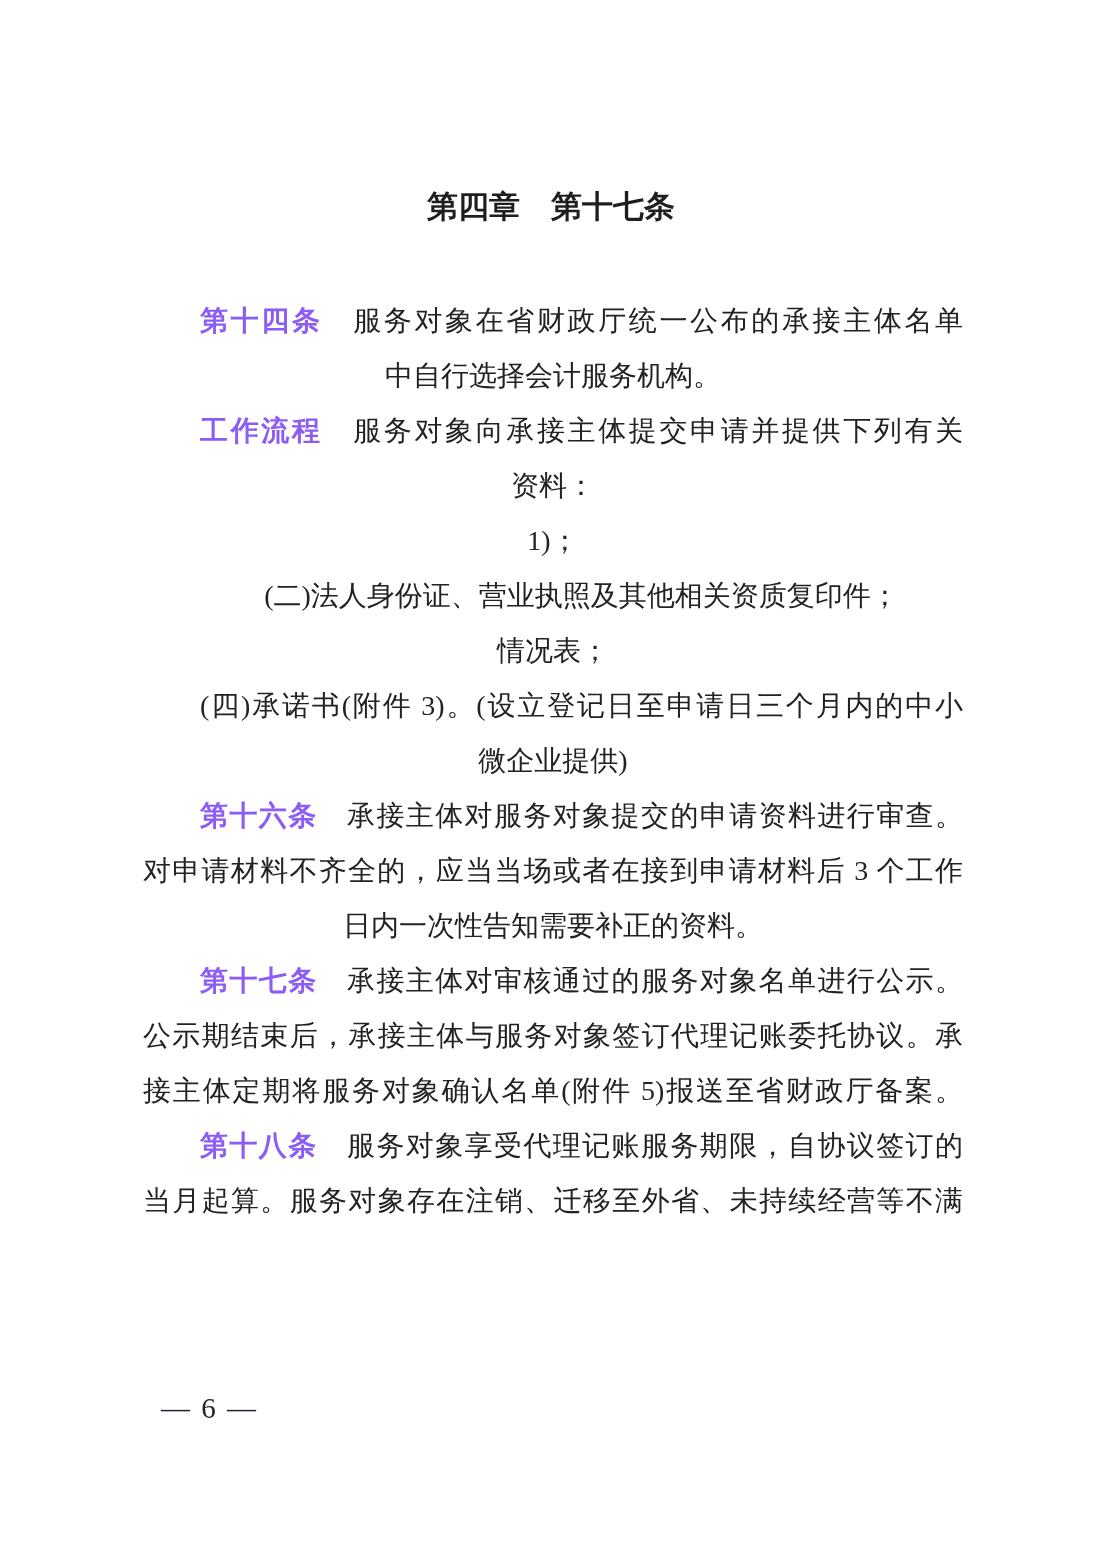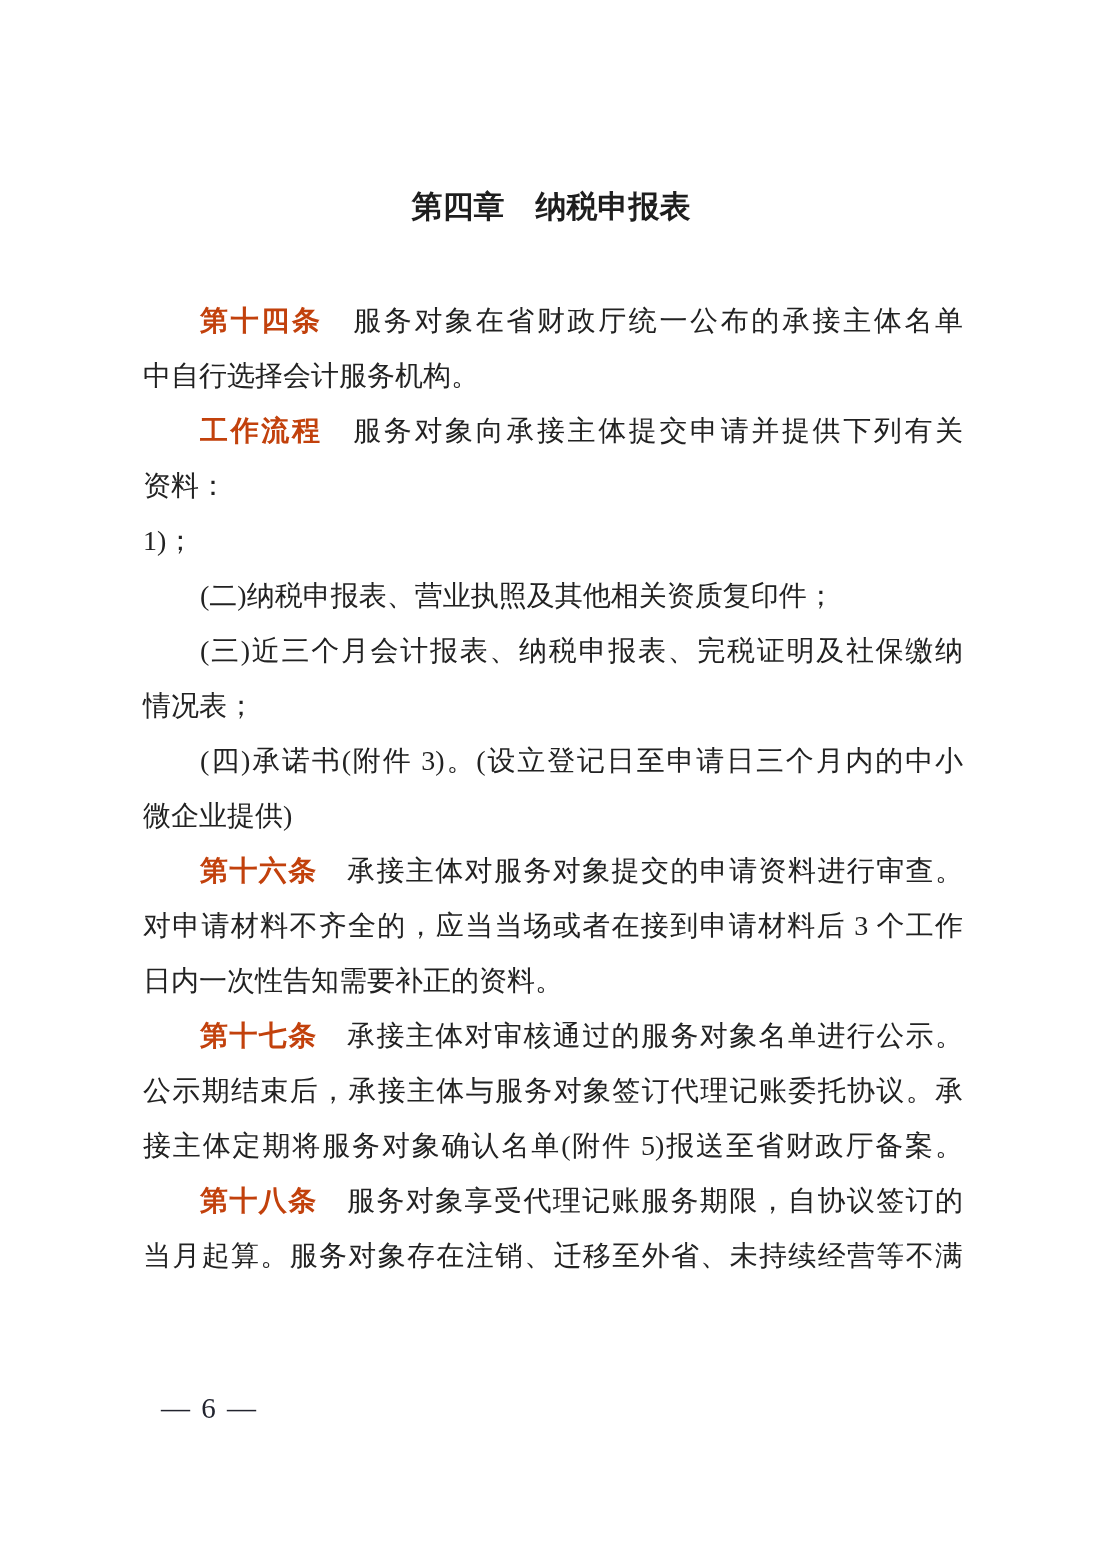--- a/index.html
+++ b/index.html
@@ -32,59 +32,58 @@
   .body-text {
     position: absolute;
     left: 143px;
     top: 293px;
     width: 820px;
   }
   .line {
     height: 55px;
     line-height: 55px;
     font-size: 28px;
-    text-align: left;
+    text-align: center;
     color: #222222;
   }
   .line.indent {
     text-indent: 57px;
   }
   .line.fill {
     text-align: justify;
     text-align-last: justify;
   }
   .article-no {
     font-family: "Liberation Sans", "DejaVu Sans", sans-serif;
     font-weight: bold;
-    color: #c2410c;
+    color: #8b5cf6;
   }
   .page-number {
     position: absolute;
     left: 161px;
     top: 1390px;
     font-size: 29px;
     line-height: 36px;
     color: #21232e;
     letter-spacing: 2px;
   }
 </style>
 </head>
 <body>
 
 <div class="page">
-  <div class="heading">第四章　纳税申报表</div>
+  <div class="heading">第四章　第十七条</div>
 
   <div class="body-text">
       <div class="line fill indent"><span class="article-no">第十四条　</span>服务对象在省财政厅统一公布的承接主体名单</div>
       <div class="line">中自行选择会计服务机构。</div>
       <div class="line fill indent"><span class="article-no">工作流程　</span>服务对象向承接主体提交申请并提供下列有关</div>
       <div class="line">资料：</div>
       <div class="line">1)；</div>
-      <div class="line indent">(二)纳税申报表、营业执照及其他相关资质复印件；</div>
-      <div class="line fill indent">(三)近三个月会计报表、纳税申报表、完税证明及社保缴纳</div>
+      <div class="line indent">(二)法人身份证、营业执照及其他相关资质复印件；</div>
       <div class="line">情况表；</div>
       <div class="line fill indent">(四)承诺书(附件 3)。(设立登记日至申请日三个月内的中小</div>
       <div class="line">微企业提供)</div>
       <div class="line fill indent"><span class="article-no">第十六条　</span>承接主体对服务对象提交的申请资料进行审查。</div>
       <div class="line fill">对申请材料不齐全的，应当当场或者在接到申请材料后 3 个工作</div>
       <div class="line">日内一次性告知需要补正的资料。</div>
       <div class="line fill indent"><span class="article-no">第十七条　</span>承接主体对审核通过的服务对象名单进行公示。</div>
       <div class="line fill">公示期结束后，承接主体与服务对象签订代理记账委托协议。承</div>
       <div class="line fill">接主体定期将服务对象确认名单(附件 5)报送至省财政厅备案。</div>
       <div class="line fill indent"><span class="article-no">第十八条　</span>服务对象享受代理记账服务期限，自协议签订的</div>

